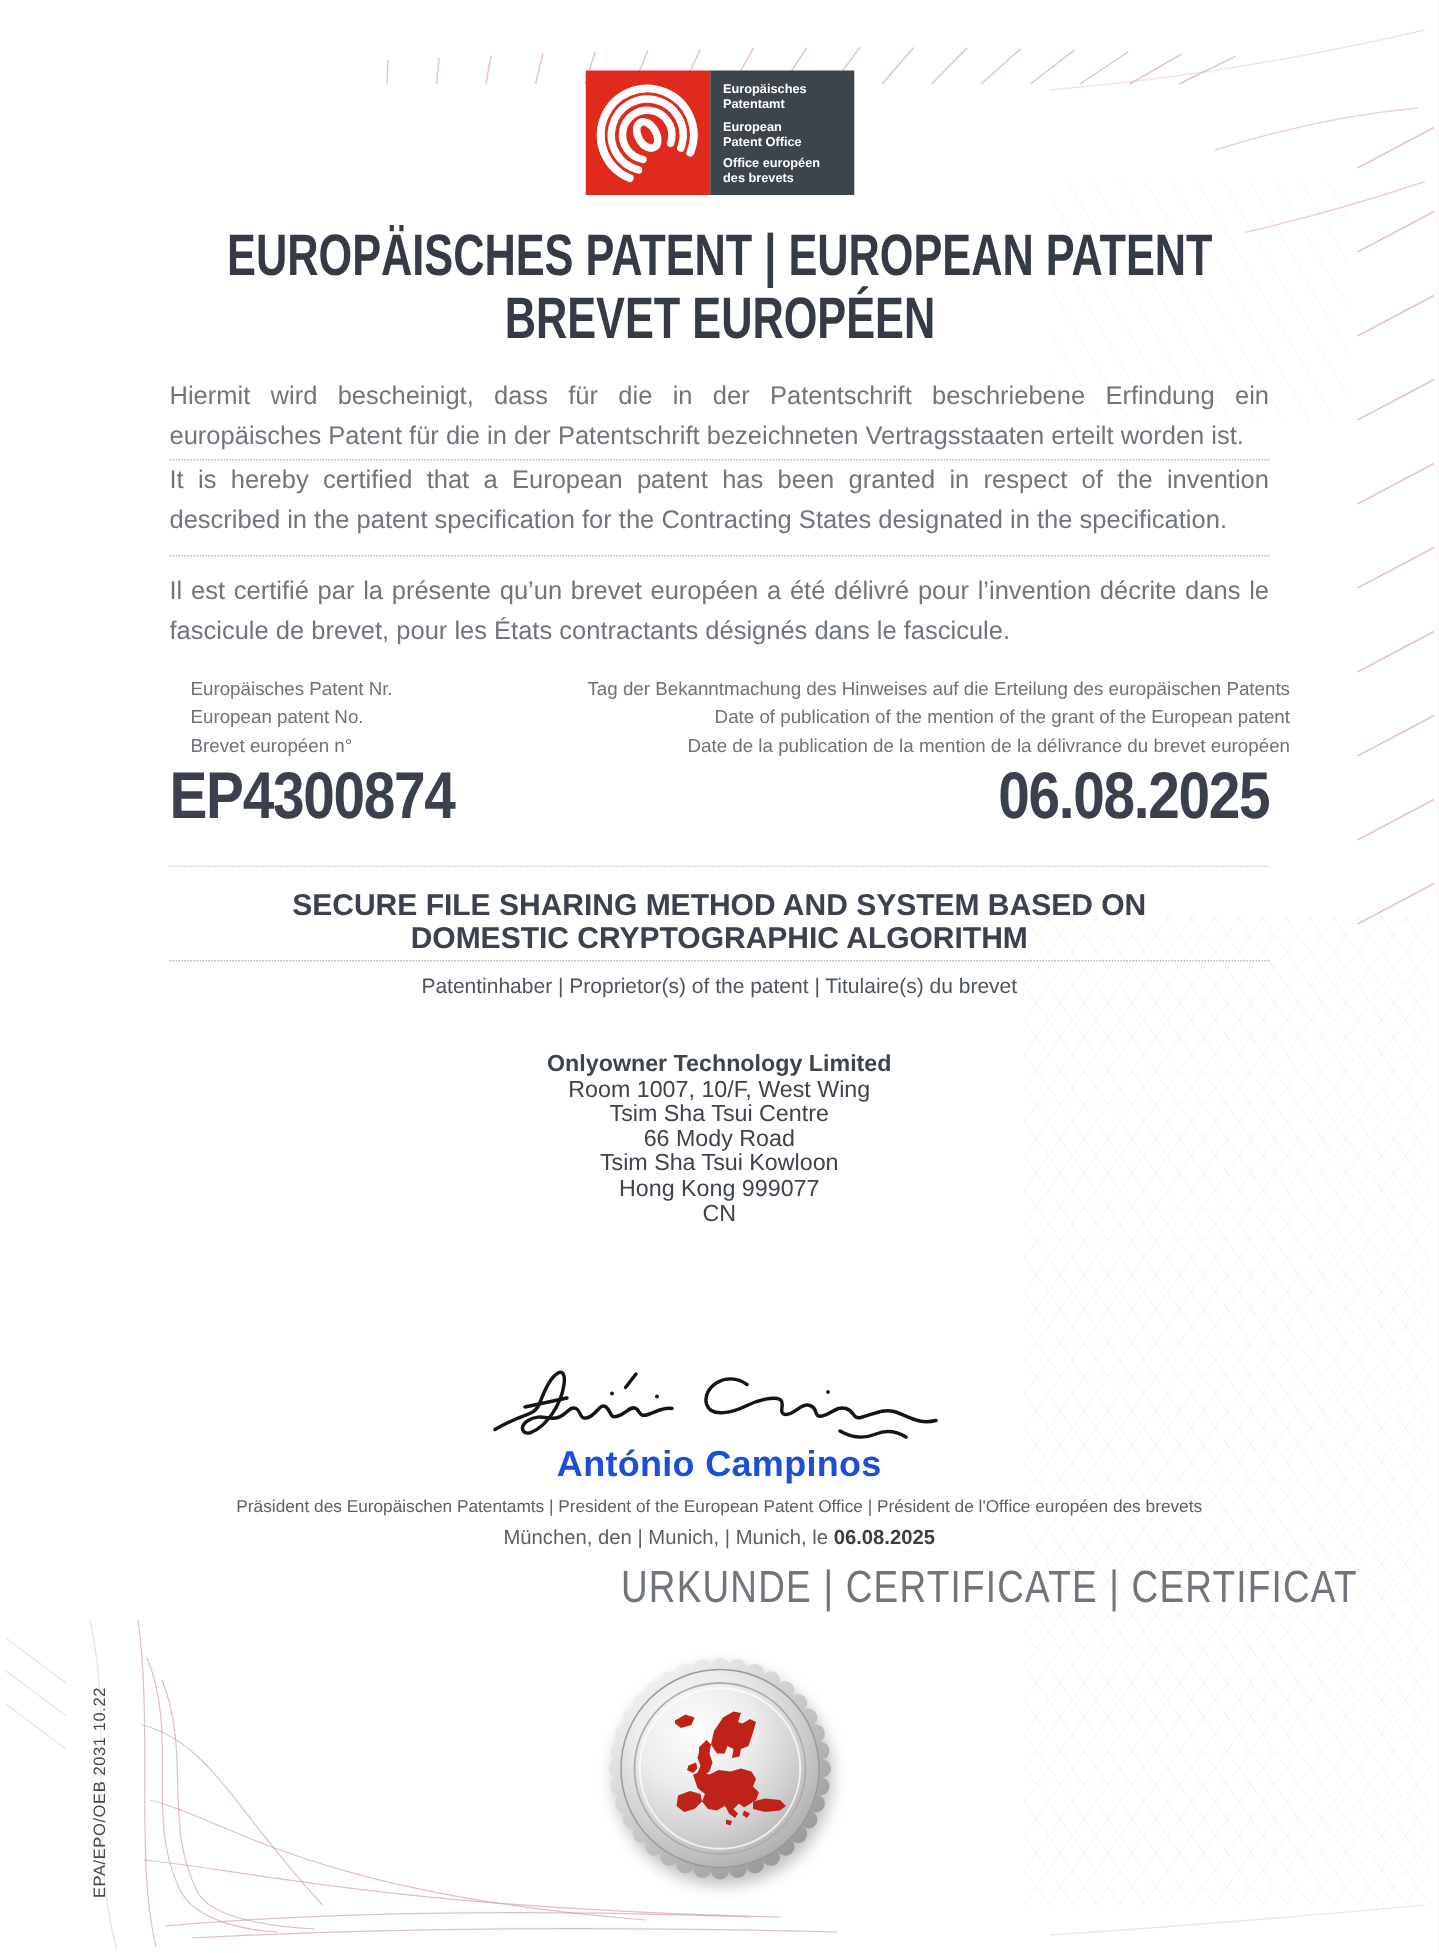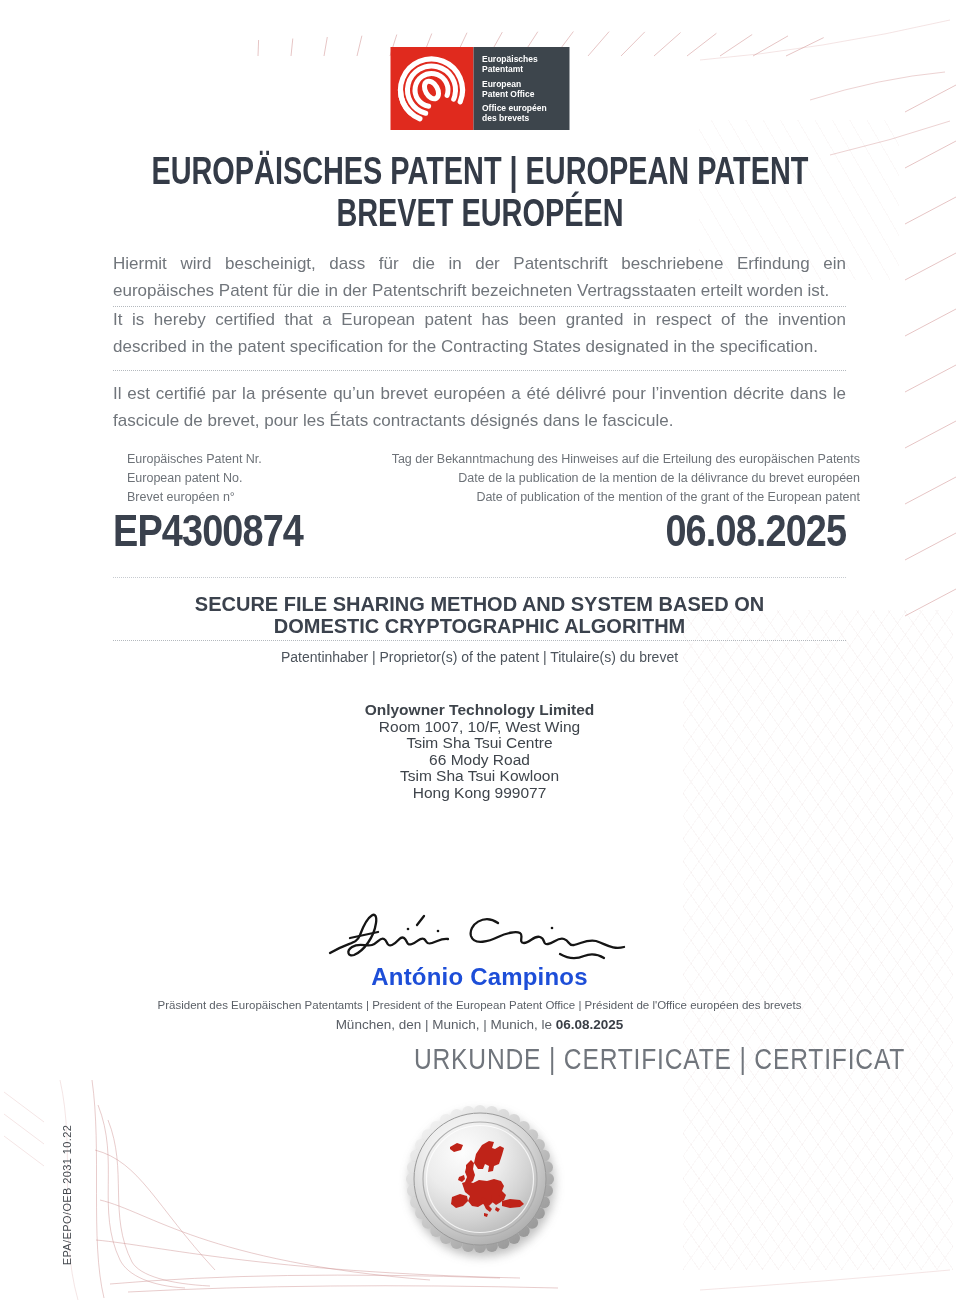--- a/index.html
+++ b/index.html
@@ -174,22 +174,22 @@
   <p class="para" style="top:380px">Il est certifié par la présente qu’un brevet européen a été délivré pour l’invention décrite dans le fascicule de brevet, pour les États contractants désignés dans le fascicule.</p>
 
   <div class="labels-row">
     <div class="labels-left">
       <div>Europäisches Patent Nr.</div>
       <div>European patent No.</div>
       <div>Brevet européen n°</div>
     </div>
     <div class="labels-right">
       <div>Tag der Bekanntmachung des Hinweises auf die Erteilung des europäischen Patents</div>
+      <div>Date of publication of the mention of the grant of the European patent</div>
       <div>Date de la publication de la mention de la délivrance du brevet européen</div>
-      <div>Date of publication of the mention of the grant of the European patent</div>
     </div>
   </div>
 
   <div class="numbers-row">
     <div class="ep-num">EP4300874</div>
     <div class="ep-date">06.08.2025</div>
   </div>
 
   <div class="dotline" style="top:577px;border-bottom-color:#c7cbd0"></div>
 
@@ -202,20 +202,21 @@
 
   <div class="prop-heading">Patentinhaber | Proprietor(s) of the patent | Titulaire(s) du brevet</div>
 
   <div class="address">
     <div class="name">Onlyowner Technology Limited</div>
     <div>Room 1007, 10/F, West Wing</div>
     <div>Tsim Sha Tsui Centre</div>
     <div>66 Mody Road</div>
     <div>Tsim Sha Tsui Kowloon</div>
     <div>Hong Kong 999077</div>
+    <div>CN</div>
   </div>
 
   <svg class="sig-svg" width="320" height="66" viewBox="0 0 320 66" xmlns="http://www.w3.org/2000/svg">
     <path d="M10,52 C30,40 36,44 40,34 C48,12 58,8 56,22 C54,36 44,50 34,54 C28,56 26,50 32,46 C40,41 46,46 52,44 C58,42 60,36 64,38 C68,40 66,46 72,44 C78,42 80,34 84,37 C88,40 86,45 92,43 C98,41 100,36 104,38 C107,40 106,44 112,42 C118,40 122,37 128,38"></path>
     <path d="M30,37 l28,-6"></path>
     <path d="M97,24 l7,-9"></path>
     <path d="M178,22 C164,12 148,24 151,35 C154,45 170,40 178,36 C186,32 196,30 200,32 C204,34 198,42 204,42 C210,42 214,34 220,36 C226,38 222,44 228,43 C234,42 238,36 244,38 C250,40 248,45 254,44 C262,42 268,38 276,40 C286,43 292,49 304,46"></path>
     <path d="M240,53 q12,7 24,2 q10,-4 20,2"></path>
     <circle cx="88" cy="28" r="1.3" fill="#151515" stroke="none"></circle>
     <circle cx="118" cy="30" r="1.3" fill="#151515" stroke="none"></circle>

